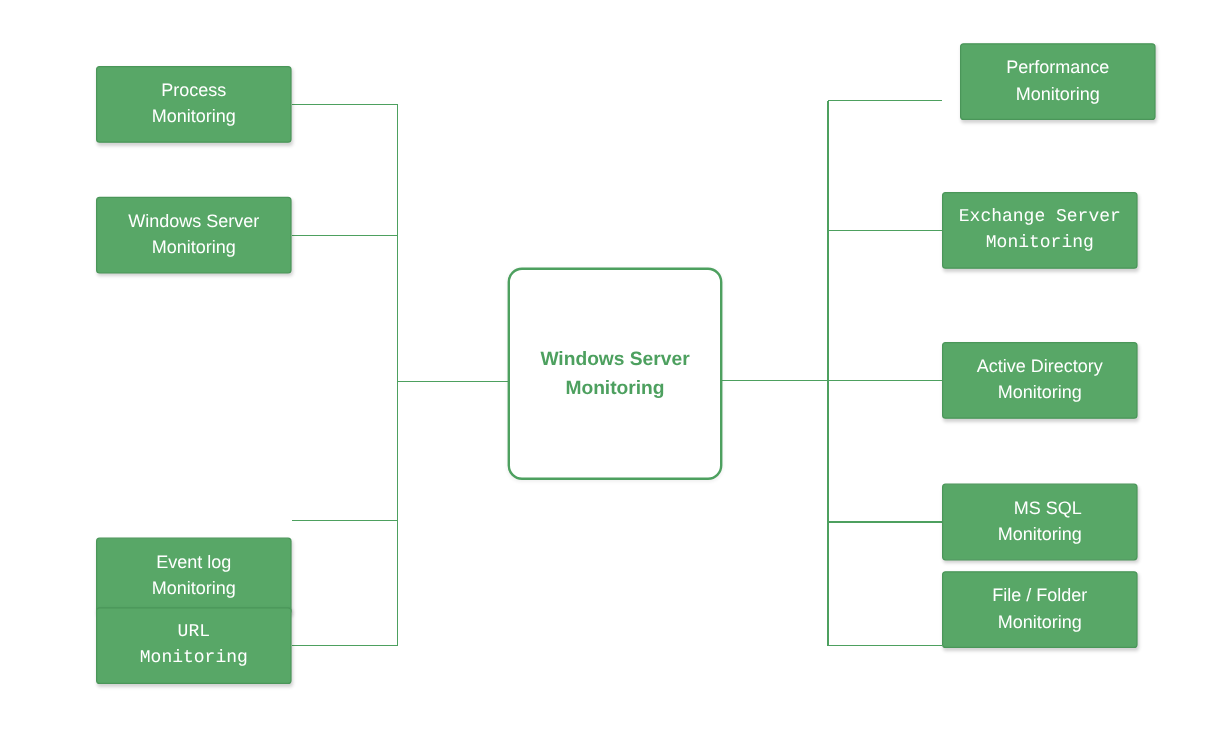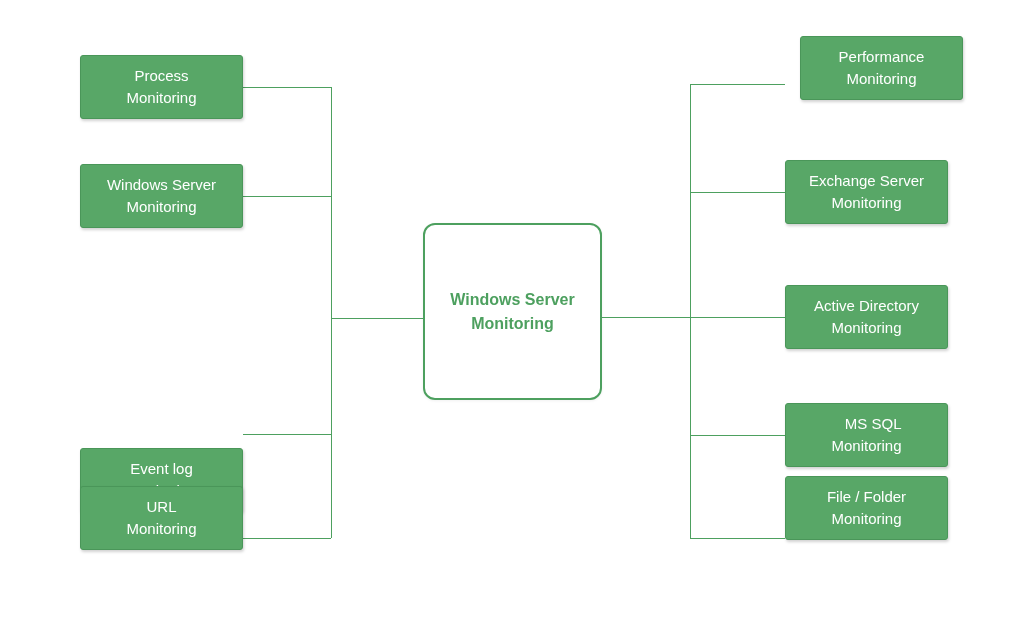--- a/index.html
+++ b/index.html
@@ -62,24 +62,24 @@
     align-items: center;
     justify-content: center;
     text-align: center;
     white-space: pre-line;
     box-sizing: border-box;
   }
   
   .pos-l0 { left: 80px; top: 55px; }
   .pos-l1 { left: 80px; top: 164px; }
   .pos-l2 { left: 80px; top: 402px; margin-top: 46px; }
-  .pos-l3 { left: 80px; top: 486px; }
+  .pos-l3 { left: 80px; top: 506px; font-family: Liberation Mono, monospace; }
   
   .pos-r0 { left: 785px; top: 36px; margin-left: 15px; }
-  .pos-r1 { left: 785px; top: 160px; }
+  .pos-r1 { left: 785px; top: 160px; font-family: Liberation Mono, monospace; }
   .pos-r2 { left: 785px; top: 285px; }
   .pos-r3 { left: 785px; top: 403px; text-align: right; }
   .pos-r4 { left: 785px; top: 476px; }
 </style>
 </head>
 <body>
 
 <div class="canvas">
 
   <svg class="connectors" viewBox="0 0 1024 623" xmlns="http://www.w3.org/2000/svg">

